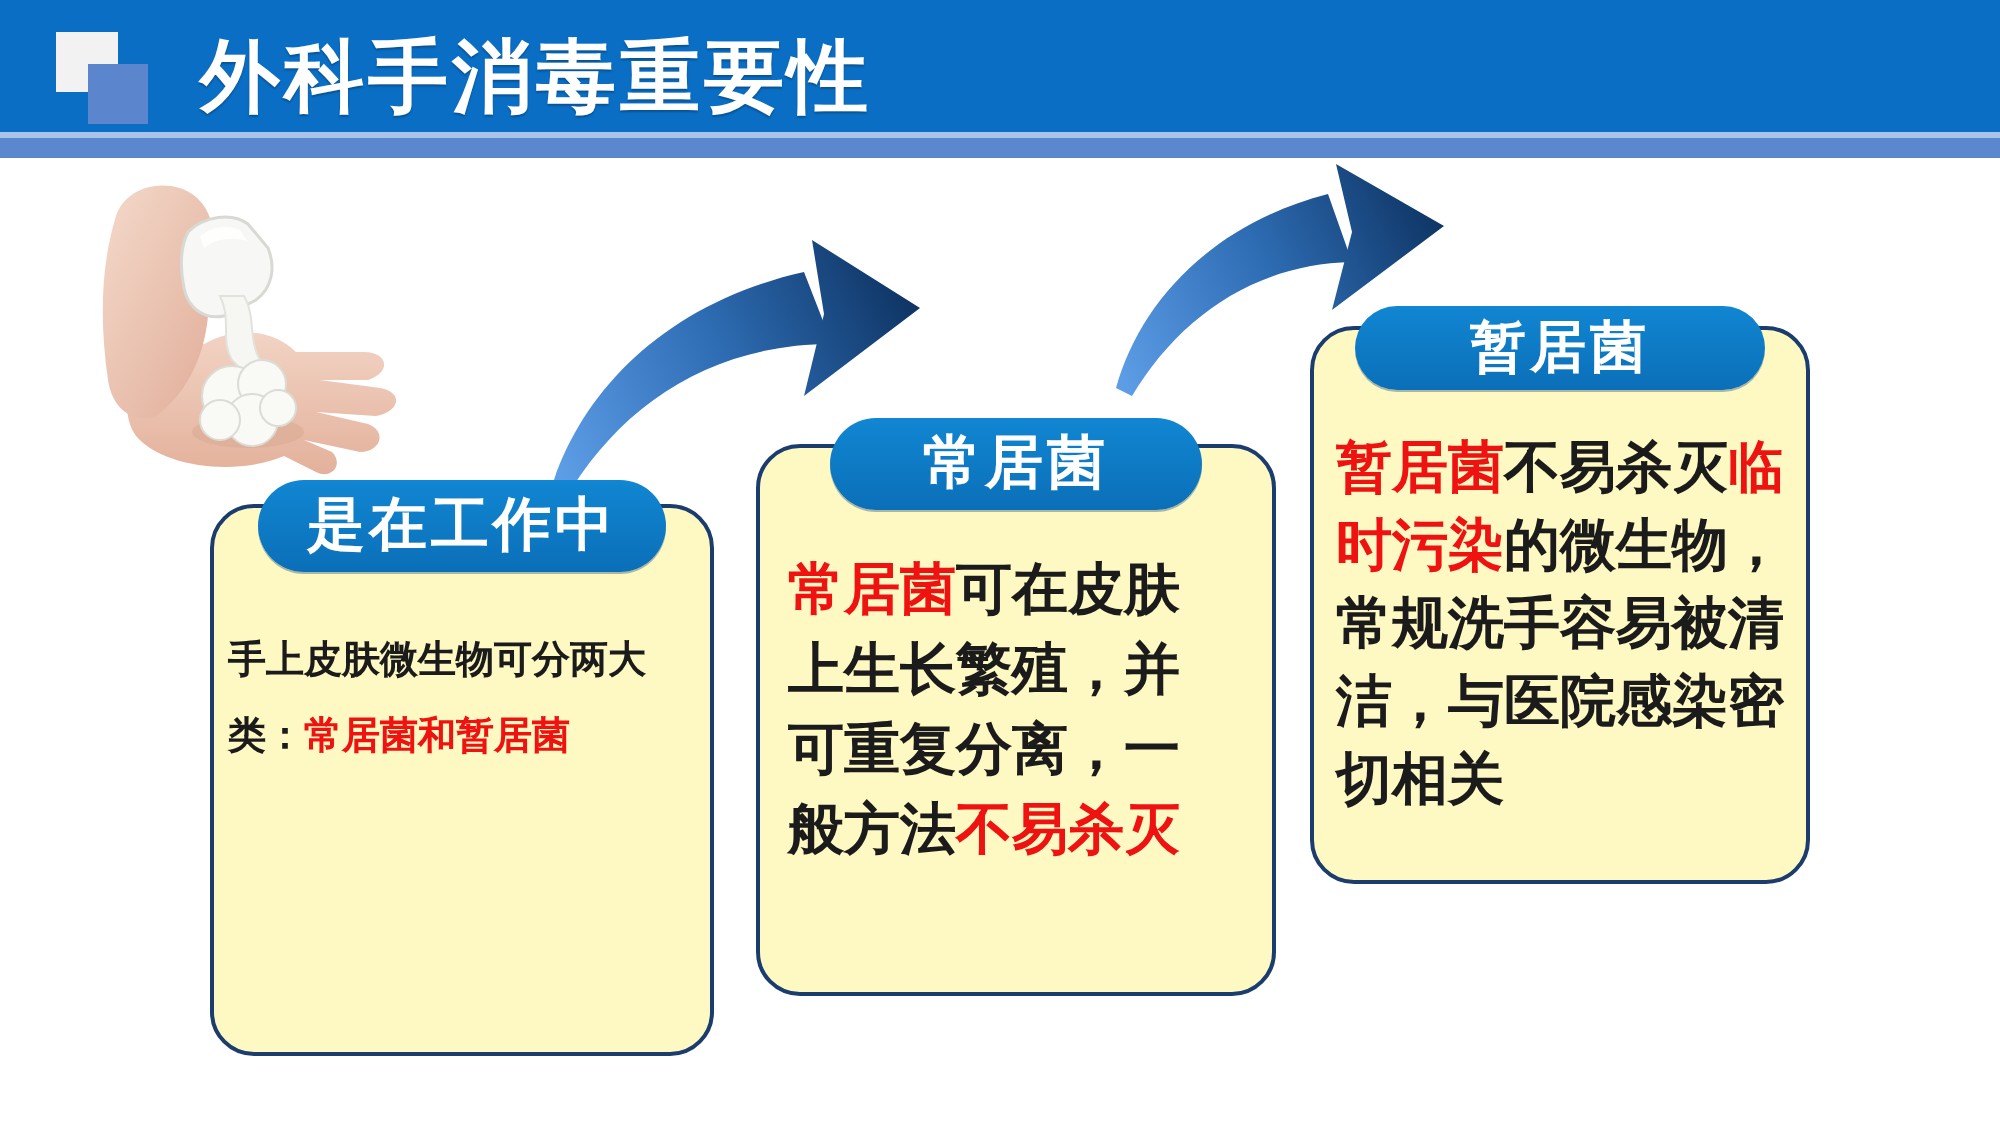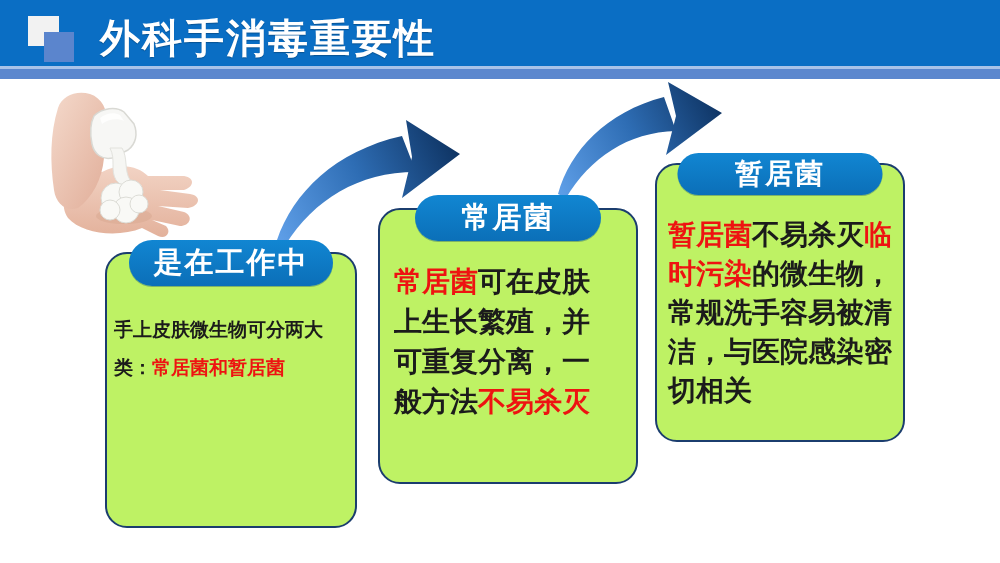--- a/index.html
+++ b/index.html
@@ -13,25 +13,25 @@
   .header-strip{position:absolute;left:0;top:69px;width:1000px;height:10px;background:#5b87ce;}
   .deco-square-white{position:absolute;left:28px;top:16px;width:31px;height:30px;background:#f2f2f2;}
   .deco-square-blue{position:absolute;left:44px;top:32px;width:30px;height:30px;background:#5b85cd;}
   .slide-title{
     position:absolute;left:100px;top:11px;width:700px;height:48px;
     color:#ffffff;font-size:40px;font-weight:bold;letter-spacing:2px;
     text-shadow:0 1px 1px rgba(0,0,0,.25);white-space:nowrap;
   }
   
   .card{
-    position:absolute;background:#bef264;border:2px solid #1b3d6e;border-radius:22px;
+    position:absolute;background:#fef9c3;border:2px solid #1b3d6e;border-radius:22px;
     box-sizing:border-box;
   }
   .card-1{left:105px;top:252px;width:252px;height:276px;}
-  .card-2{left:378px;top:208px;width:260px;height:276px;}
+  .card-2{left:378px;top:222px;width:260px;height:276px;}
   .card-3{left:655px;top:163px;width:250px;height:279px;}
   .pill{
     position:absolute;left:50%;transform:translateX(-50%);
     background:linear-gradient(#1186d2,#0b6fb8);
     border-radius:24px;color:#ffffff;font-weight:bold;
     display:flex;align-items:center;justify-content:center;
     letter-spacing:2px;box-shadow:0 1px 0 rgba(10,60,110,.35);
     white-space:nowrap;
   }
   .pill-1{top:-14px;width:204px;height:46px;font-size:29px;}

